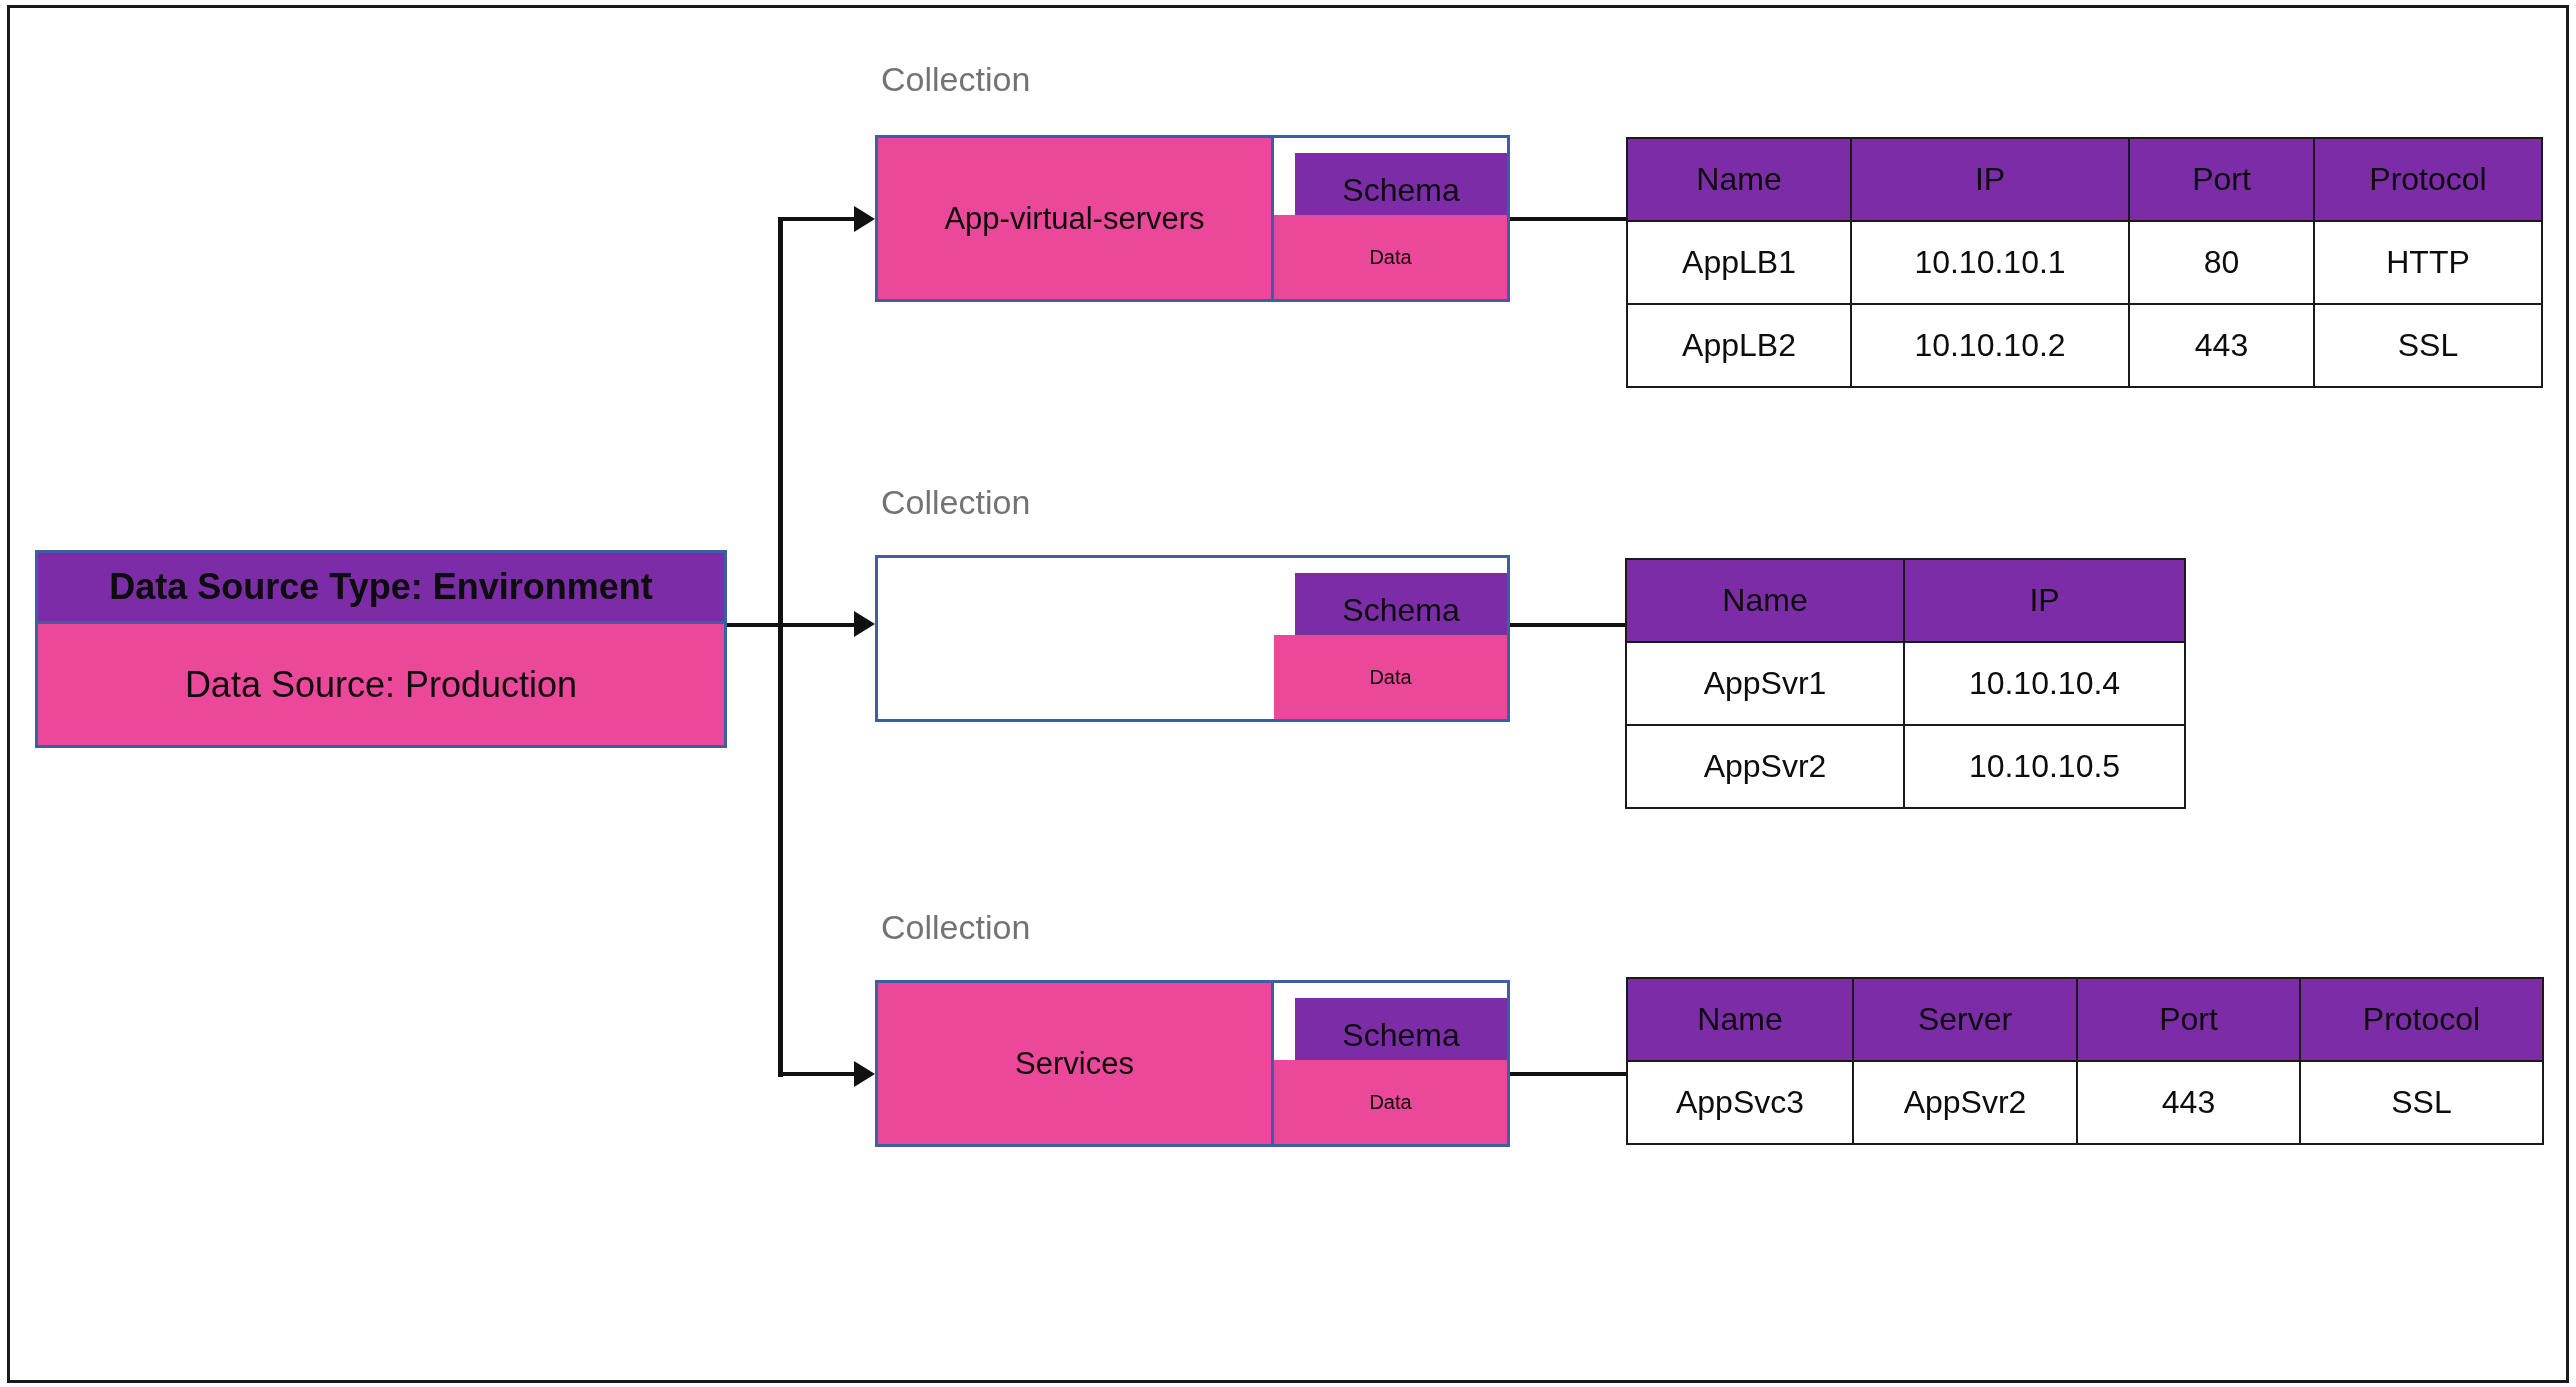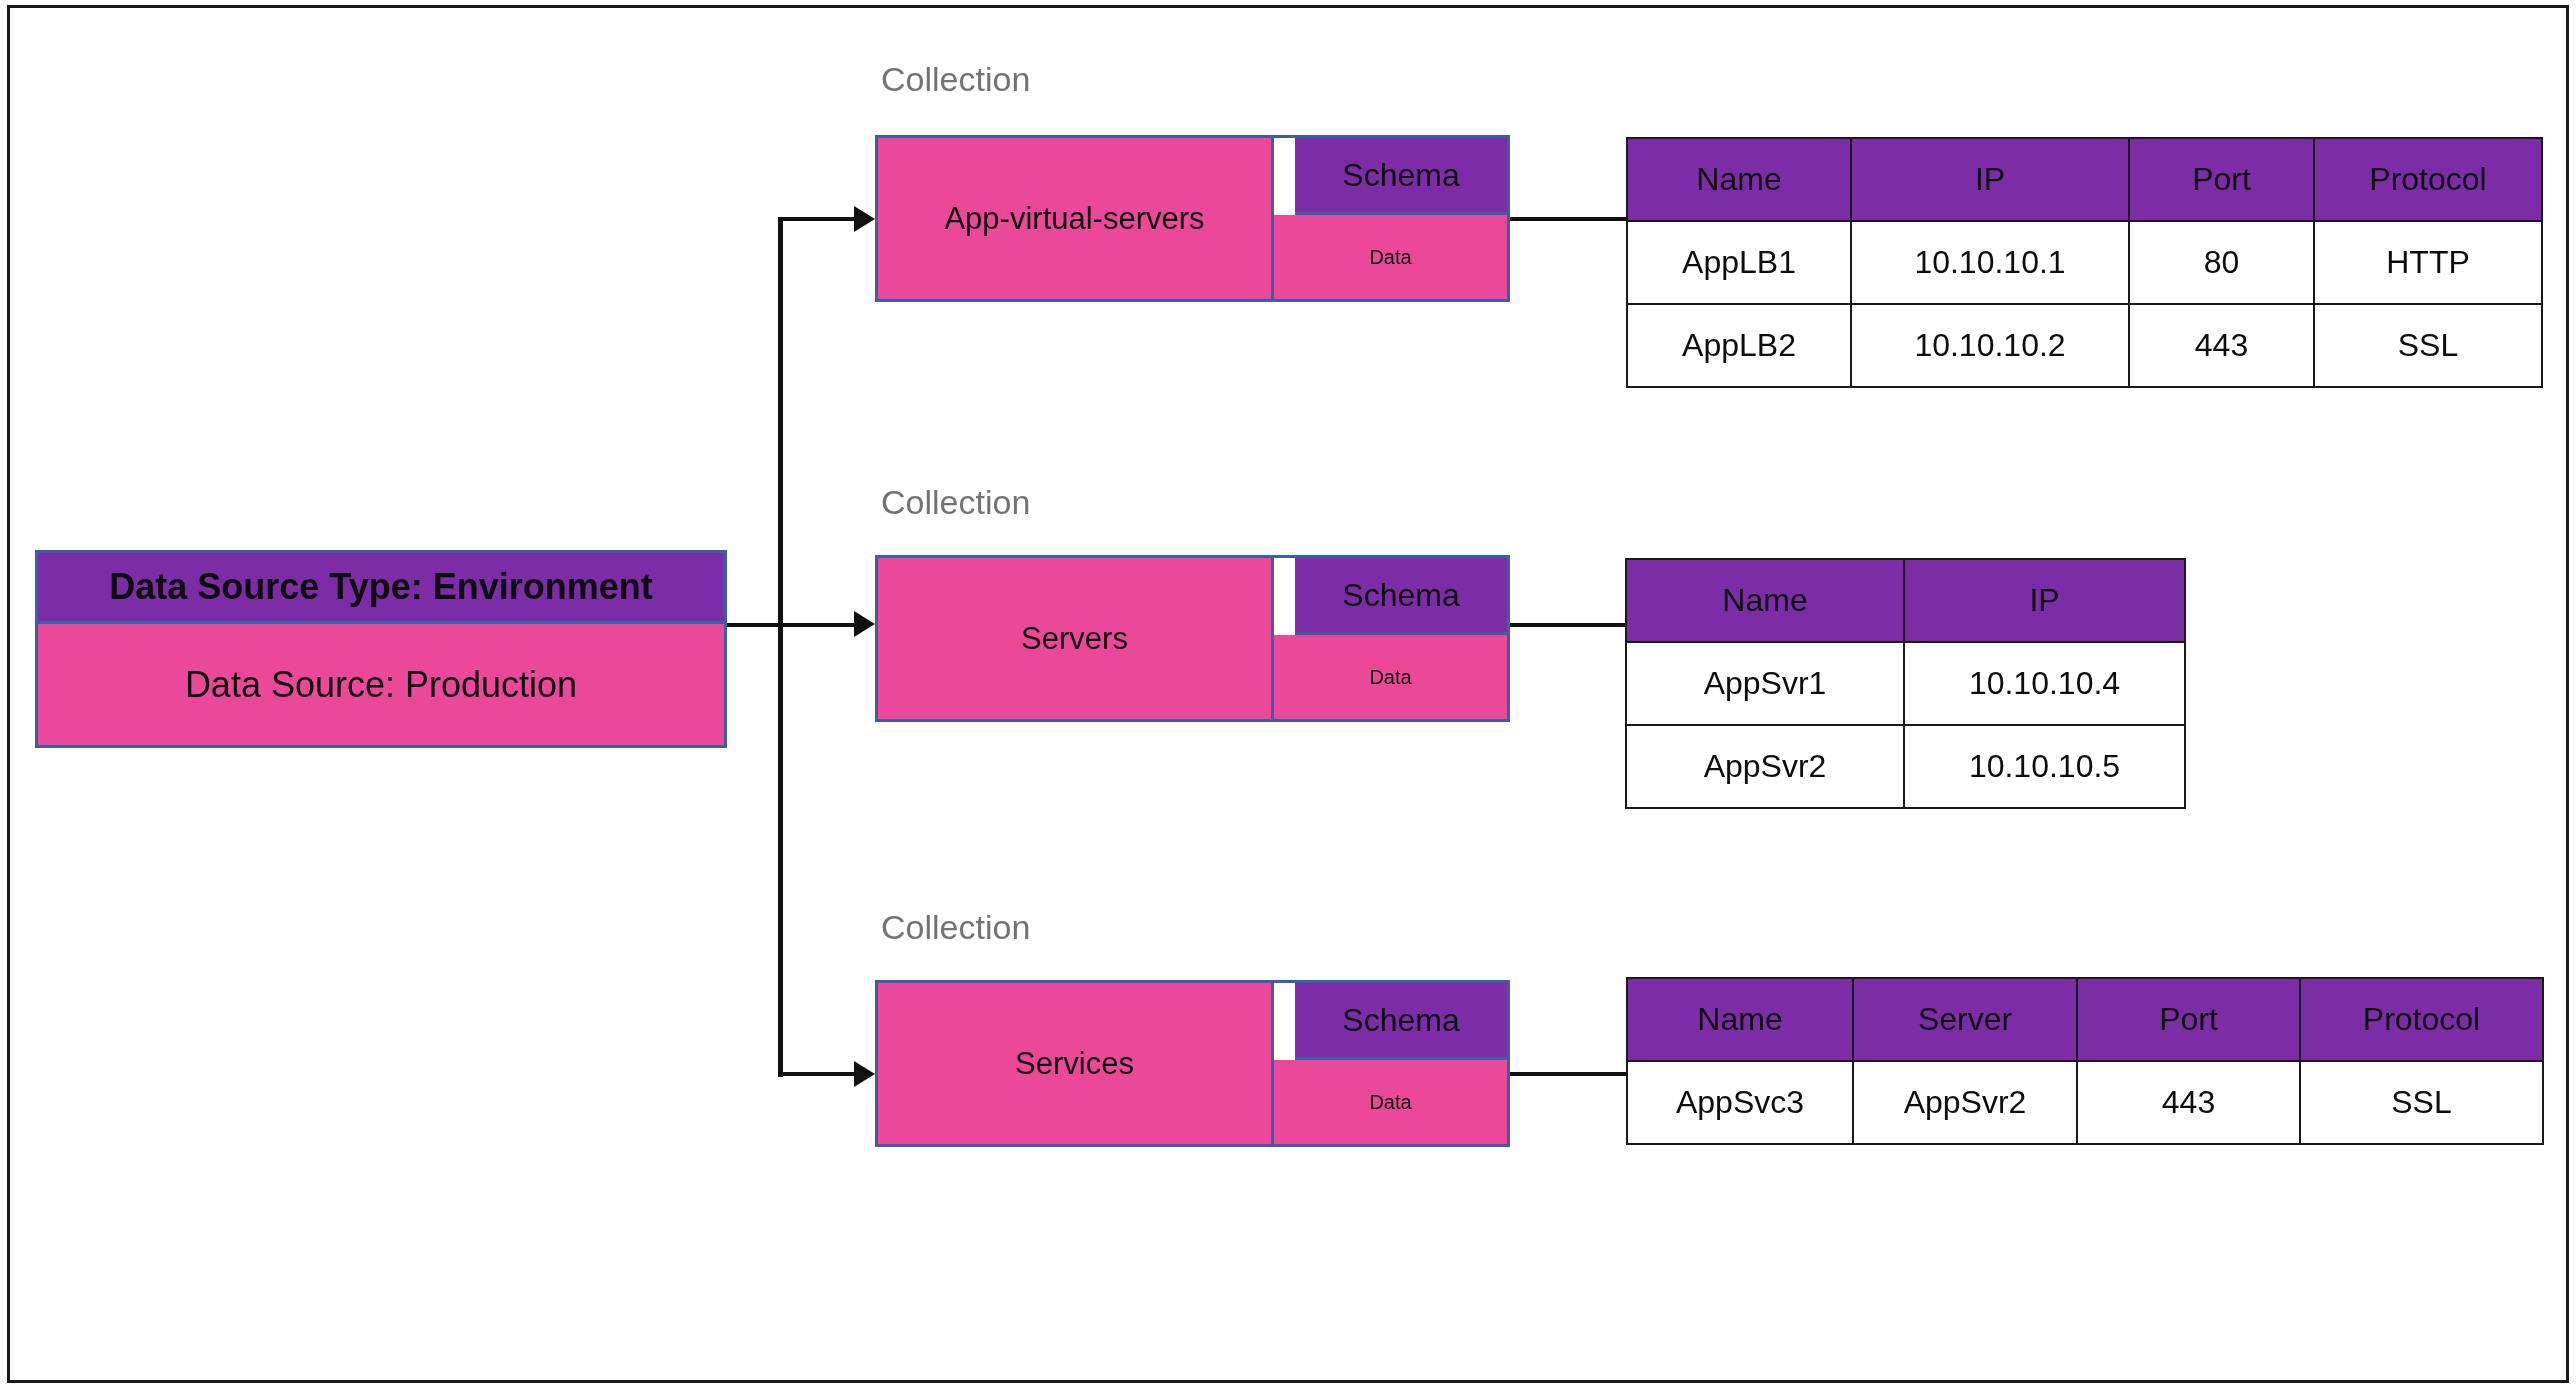--- a/index.html
+++ b/index.html
@@ -78,21 +78,21 @@
     width: 635px;
     height: 167px;
   }
   .coll-name-cell {
     left: 0; top: 0; bottom: 0;
     width: 396px;
     font-size: 31px;
     border-right: 3.9px solid #3A5FA4;
   }
   .coll-schema-cell {
-    left: 396px; top: 0; right: 0;
+    left: 396px; top: 15px; right: 0;
     height: 77px;
     font-size: 32px;
     border-bottom: 3.9px solid #3A5FA4;
     margin-left: 21px;
   }
   .coll-data-cell {
     left: 396px; top: 77px; right: 0; bottom: 0;
     font-size: 20px;
   }
   .collection-label {
@@ -207,21 +207,20 @@
         <td>AppLB2</td>
         <td>10.10.10.2</td>
         <td>443</td>
         <td>SSL</td>
       </tr>
     </tbody>
   </table>
 
   <div class="collection-label" style="left:881px; top:483px;">Collection</div>
   <div class="node-box collection-box" style="left:875px; top:555px;">
-    <div class="node-cell coll-name-cell cell-white">Servers</div>
     <div class="node-cell coll-schema-cell cell-purple">Schema</div>
     <div class="node-cell coll-data-cell cell-white">Data</div>
   </div>
 
   <table class="data-table" id="table-2" style="left:1625px; top:558px; width:559px;">
     <colgroup>
       <col style="width:278px">
         <col style="width:281px">
     </colgroup>
     <thead>

